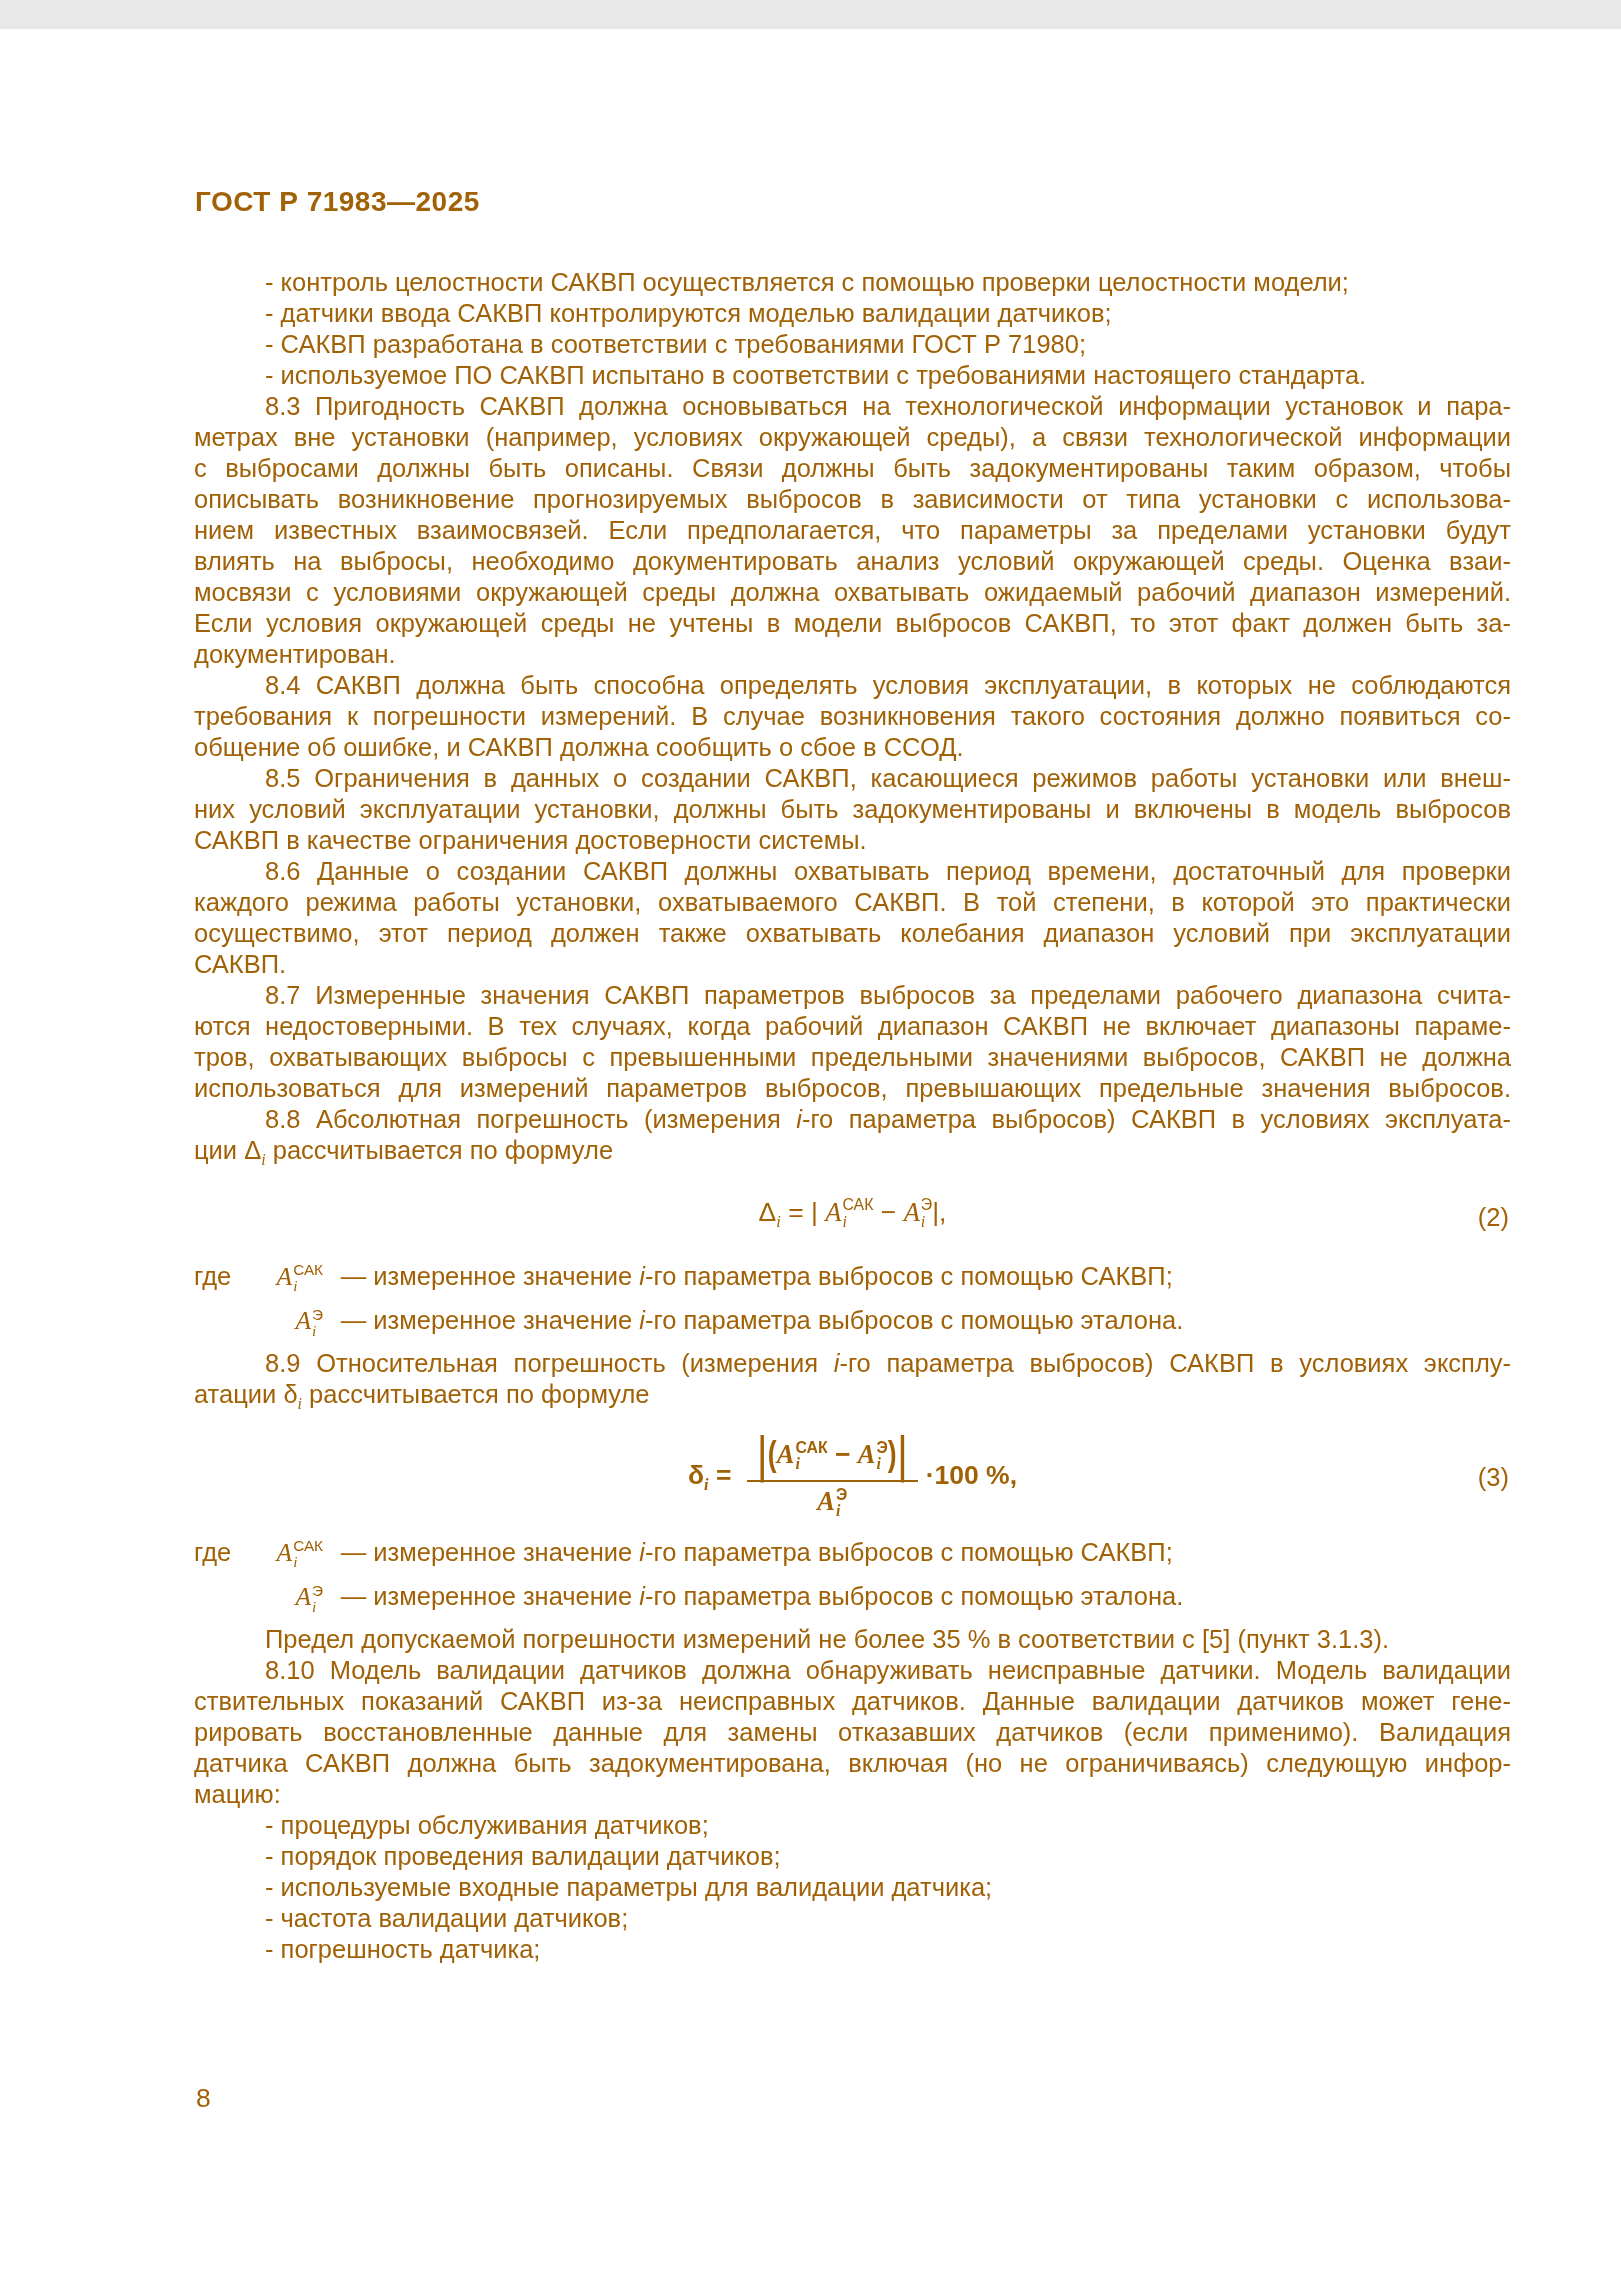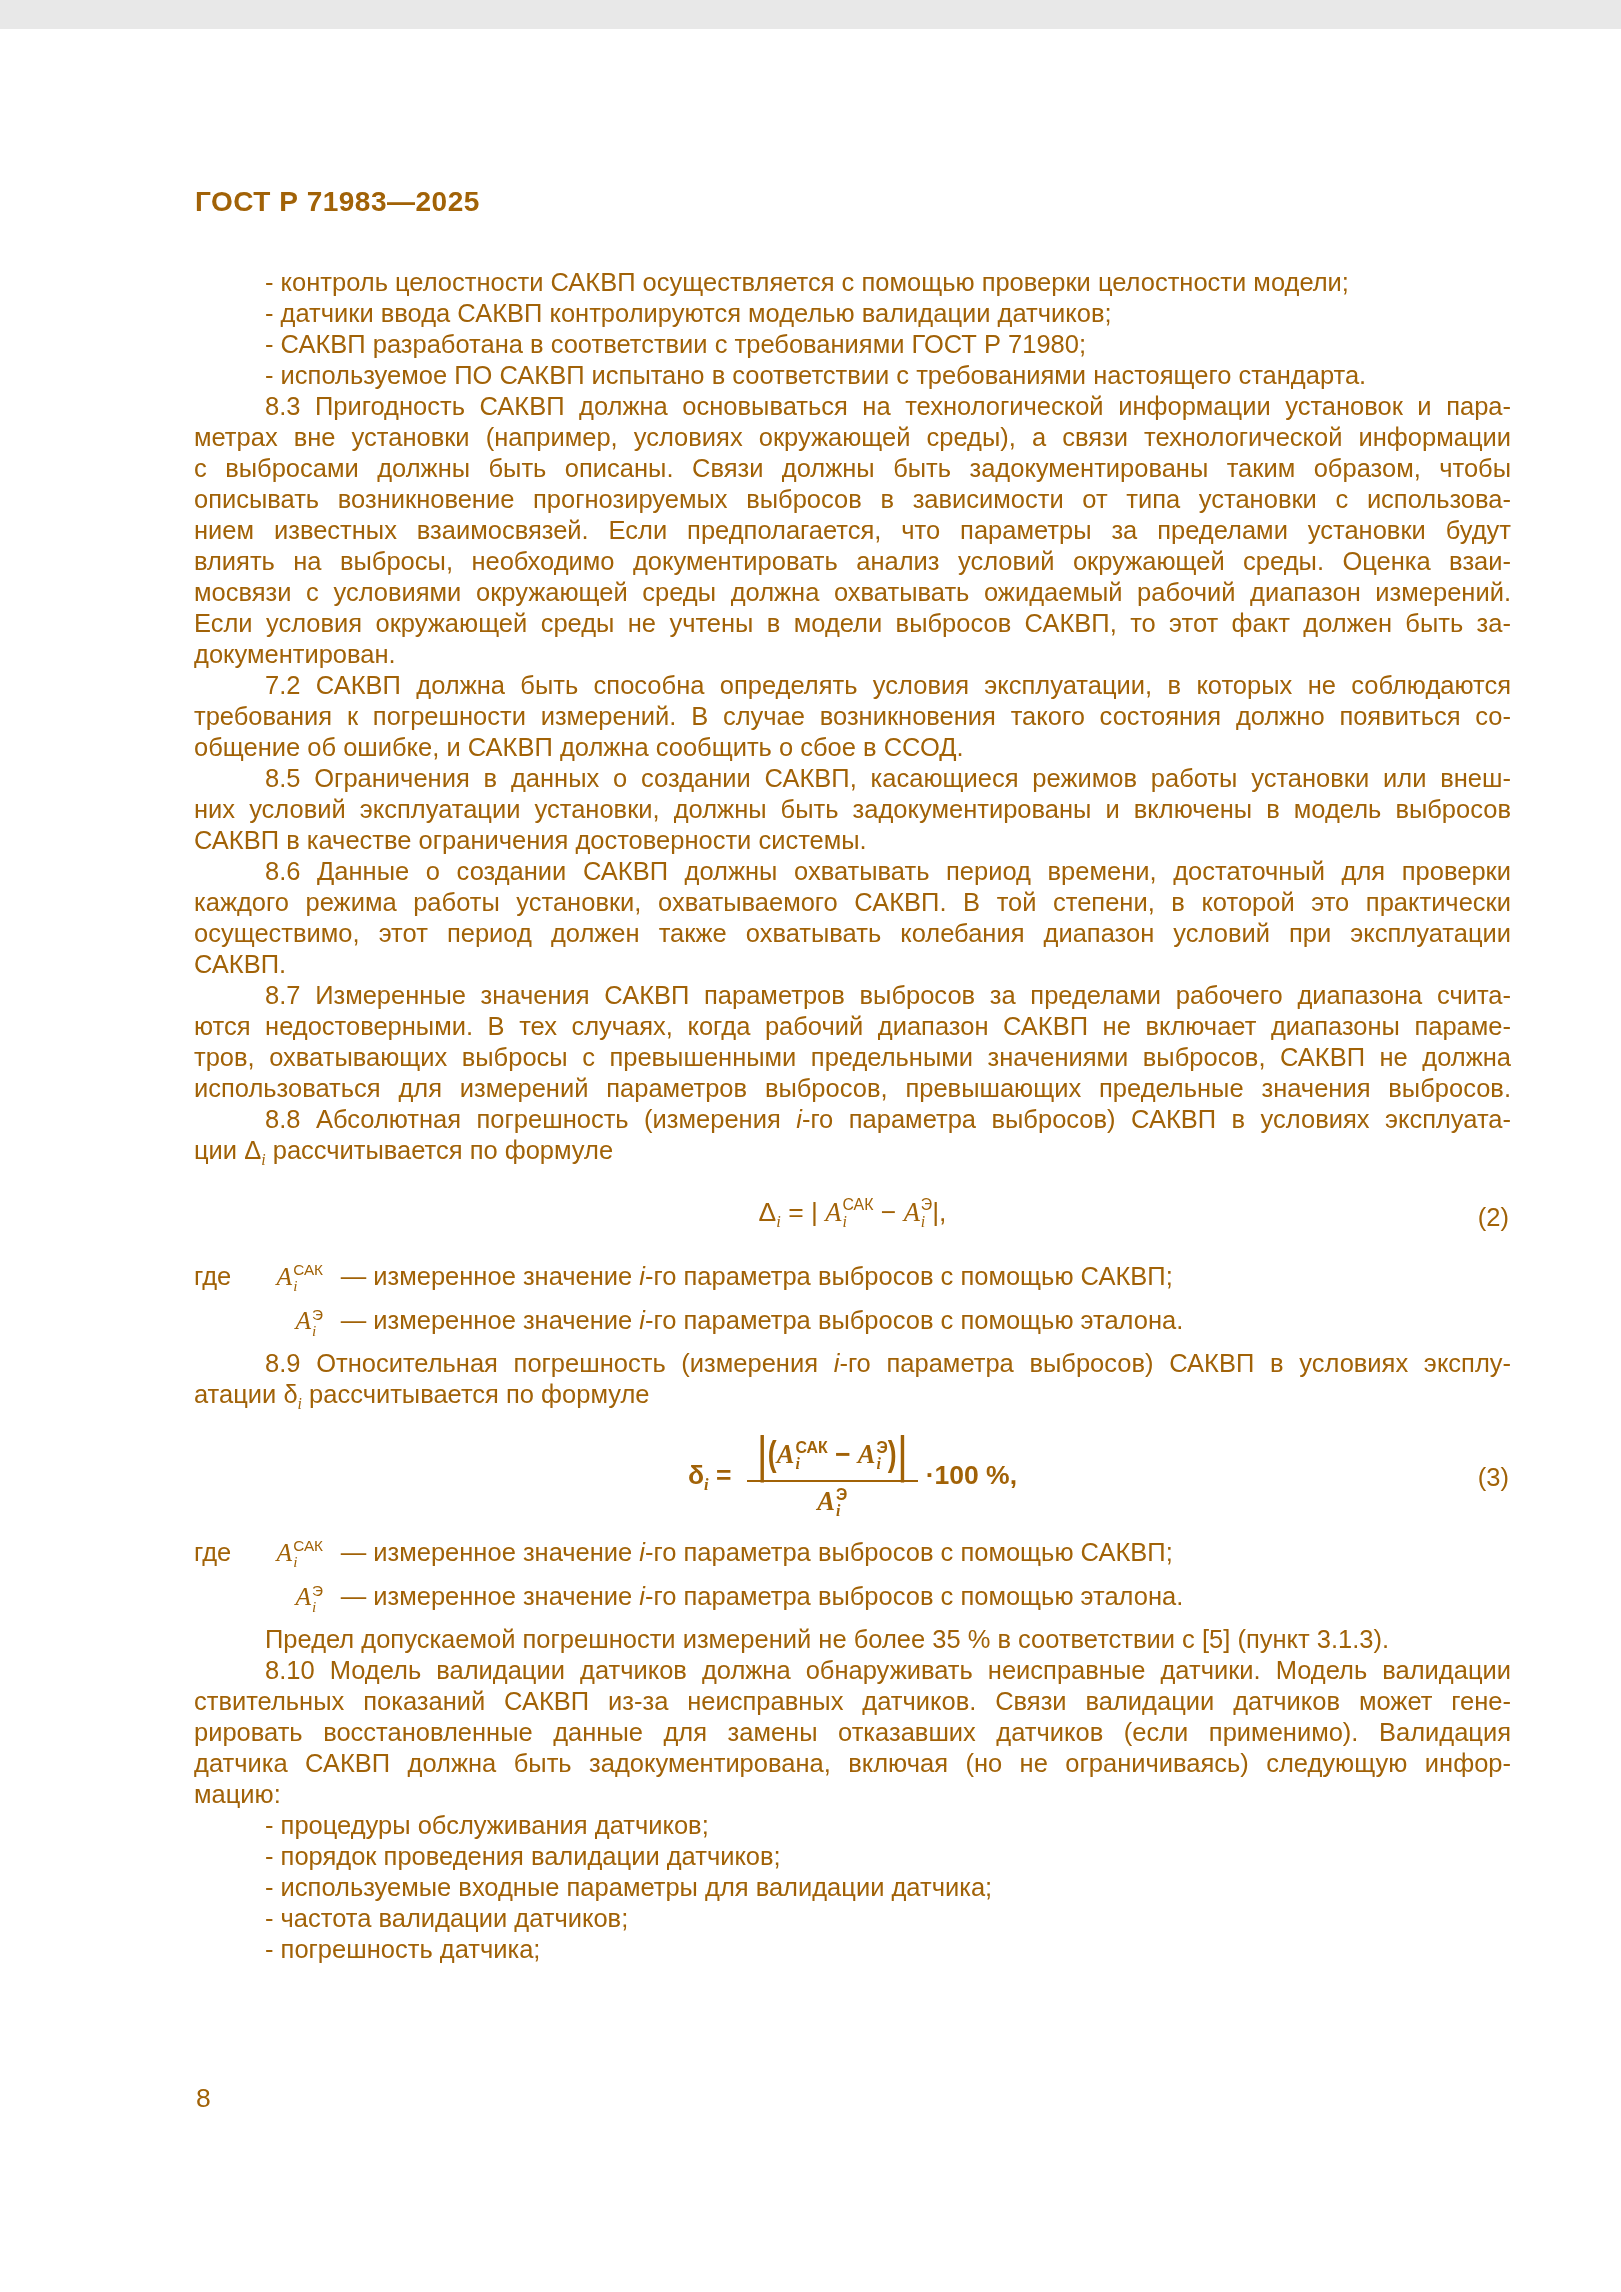--- a/index.html
+++ b/index.html
@@ -66,21 +66,21 @@
       <div class="ln in">- используемое ПО САКВП испытано в соответствии с требованиями настоящего стандарта.</div>
       <div class="ln in str">8.3 Пригодность САКВП должна основываться на технологической информации установок и пара-</div>
       <div class="ln str">метрах вне установки (например, условиях окружающей среды), а связи технологической информации</div>
       <div class="ln str">с выбросами должны быть описаны. Связи должны быть задокументированы таким образом, чтобы</div>
       <div class="ln str">описывать возникновение прогнозируемых выбросов в зависимости от типа установки с использова-</div>
       <div class="ln str">нием известных взаимосвязей. Если предполагается, что параметры за пределами установки будут</div>
       <div class="ln str">влиять на выбросы, необходимо документировать анализ условий окружающей среды. Оценка взаи-</div>
       <div class="ln str">мосвязи с условиями окружающей среды должна охватывать ожидаемый рабочий диапазон измерений.</div>
       <div class="ln str">Если условия окружающей среды не учтены в модели выбросов САКВП, то этот факт должен быть за-</div>
       <div class="ln">документирован.</div>
-      <div class="ln in str">7.2 САКВП должна быть способна определять условия эксплуатации, в которых не соблюдаются</div>
+      <div class="ln in str">8.4 САКВП должна быть способна определять условия эксплуатации, в которых не соблюдаются</div>
       <div class="ln str">требования к погрешности измерений. В случае возникновения такого состояния должно появиться со-</div>
       <div class="ln">общение об ошибке, и САКВП должна сообщить о сбое в ССОД.</div>
       <div class="ln in str">8.5 Ограничения в данных о создании САКВП, касающиеся режимов работы установки или внеш-</div>
       <div class="ln str">них условий эксплуатации установки, должны быть задокументированы и включены в модель выбросов</div>
       <div class="ln">САКВП в качестве ограничения достоверности системы.</div>
       <div class="ln in str">8.6 Данные о создании САКВП должны охватывать период времени, достаточный для проверки</div>
       <div class="ln str">каждого режима работы установки, охватываемого САКВП. В той степени, в которой это практически</div>
       <div class="ln str">осуществимо, этот период должен также охватывать колебания диапазон условий при эксплуатации</div>
       <div class="ln">САКВП.</div>
       <div class="ln in str">8.7 Измеренные значения САКВП параметров выбросов за пределами рабочего диапазона счита-</div>
@@ -120,21 +120,21 @@
         <div class="gde-row">
           <span class="gde-label"></span>
           <span class="gde-sym">
             <span class="ms"><span class="base">A</span><span class="stk"><span class="st">Э</span><span class="sb">i</span></span></span>
           </span>
           <span class="gde-text">— измеренное значение <i>i</i>-го параметра выбросов с помощью эталона.</span>
         </div>
       </div>
       <div class="ln in pre-gap">Предел допускаемой погрешности измерений не более 35 % в соответствии с [5] (пункт 3.1.3).</div>
       <div class="ln in str">8.10 Модель валидации датчиков должна обнаруживать неисправные датчики. Модель валидации</div>
-      <div class="ln str">ствительных показаний САКВП из-за неисправных датчиков. Связи валидации датчиков может гене-</div>
+      <div class="ln str">ствительных показаний САКВП из-за неисправных датчиков. Данные валидации датчиков может гене-</div>
       <div class="ln str">рировать восстановленные данные для замены отказавших датчиков (если применимо). Валидация</div>
       <div class="ln str">датчика САКВП должна быть задокументирована, включая (но не ограничиваясь) следующую инфор-</div>
       <div class="ln">мацию:</div>
       <div class="ln in">- процедуры обслуживания датчиков;</div>
       <div class="ln in">- порядок проведения валидации датчиков;</div>
       <div class="ln in">- используемые входные параметры для валидации датчика;</div>
       <div class="ln in">- частота валидации датчиков;</div>
       <div class="ln in">- погрешность датчика;</div>
     </div>
   <div class="pagenum">8</div>

